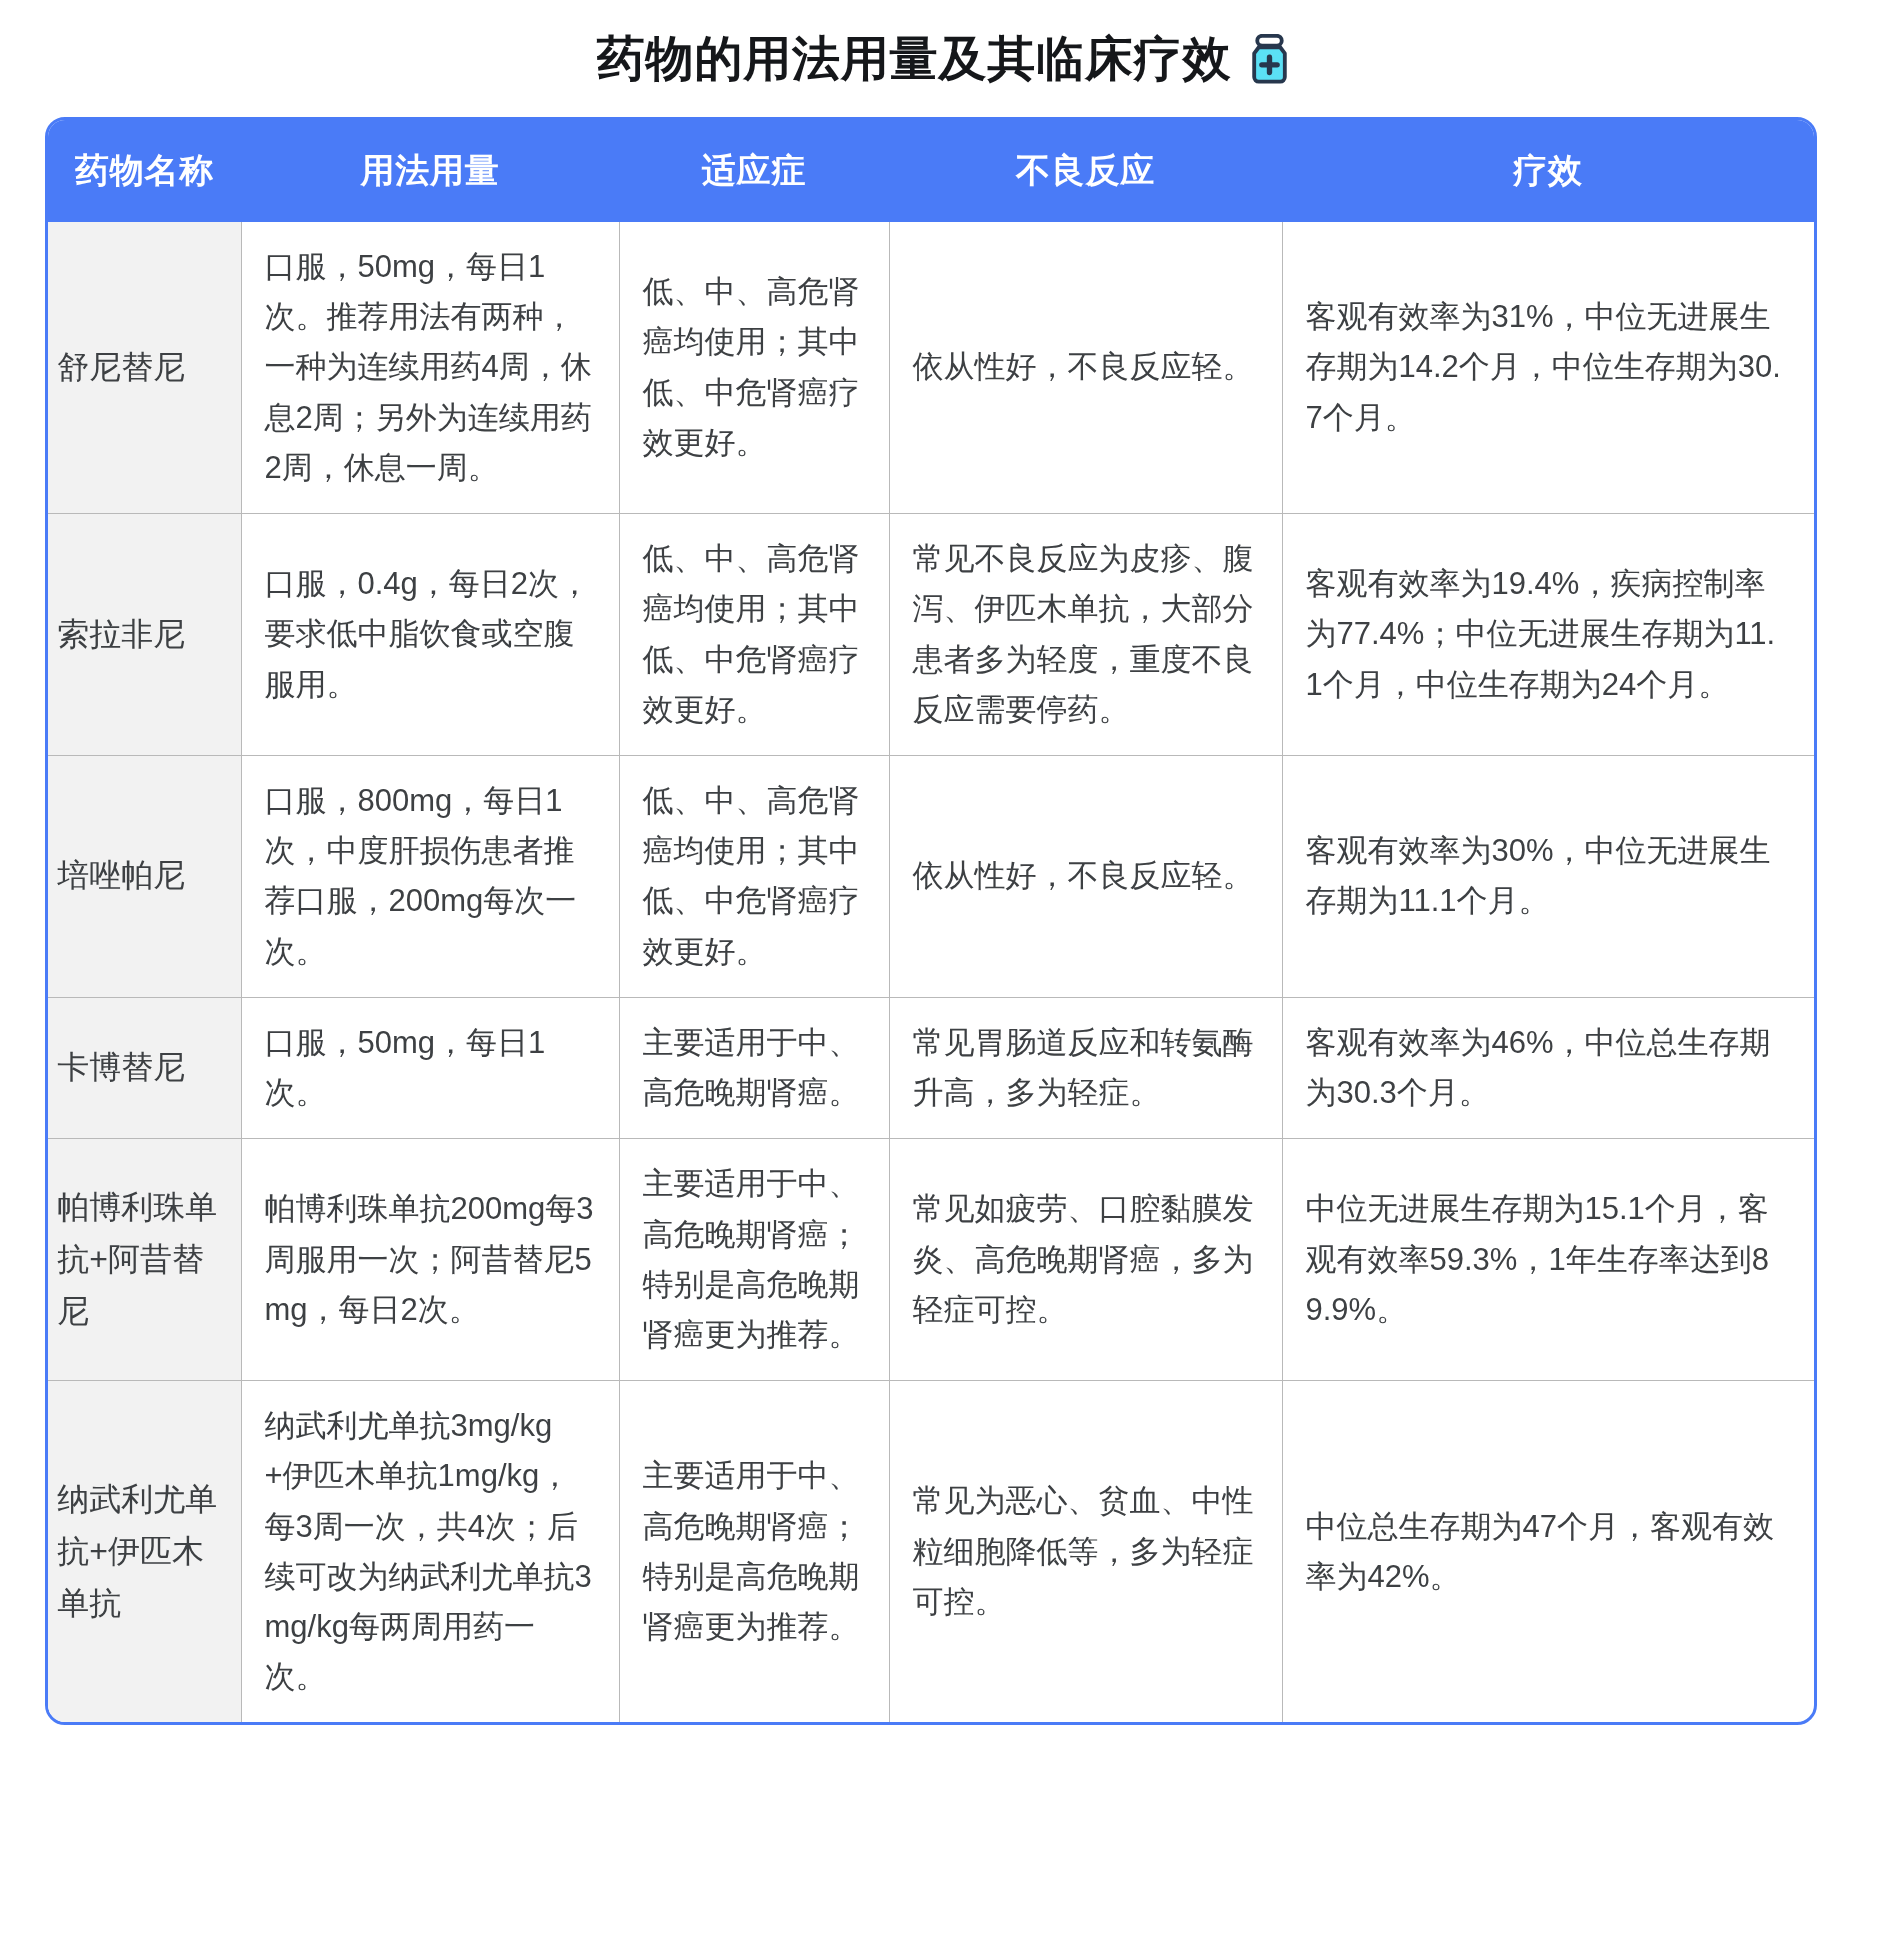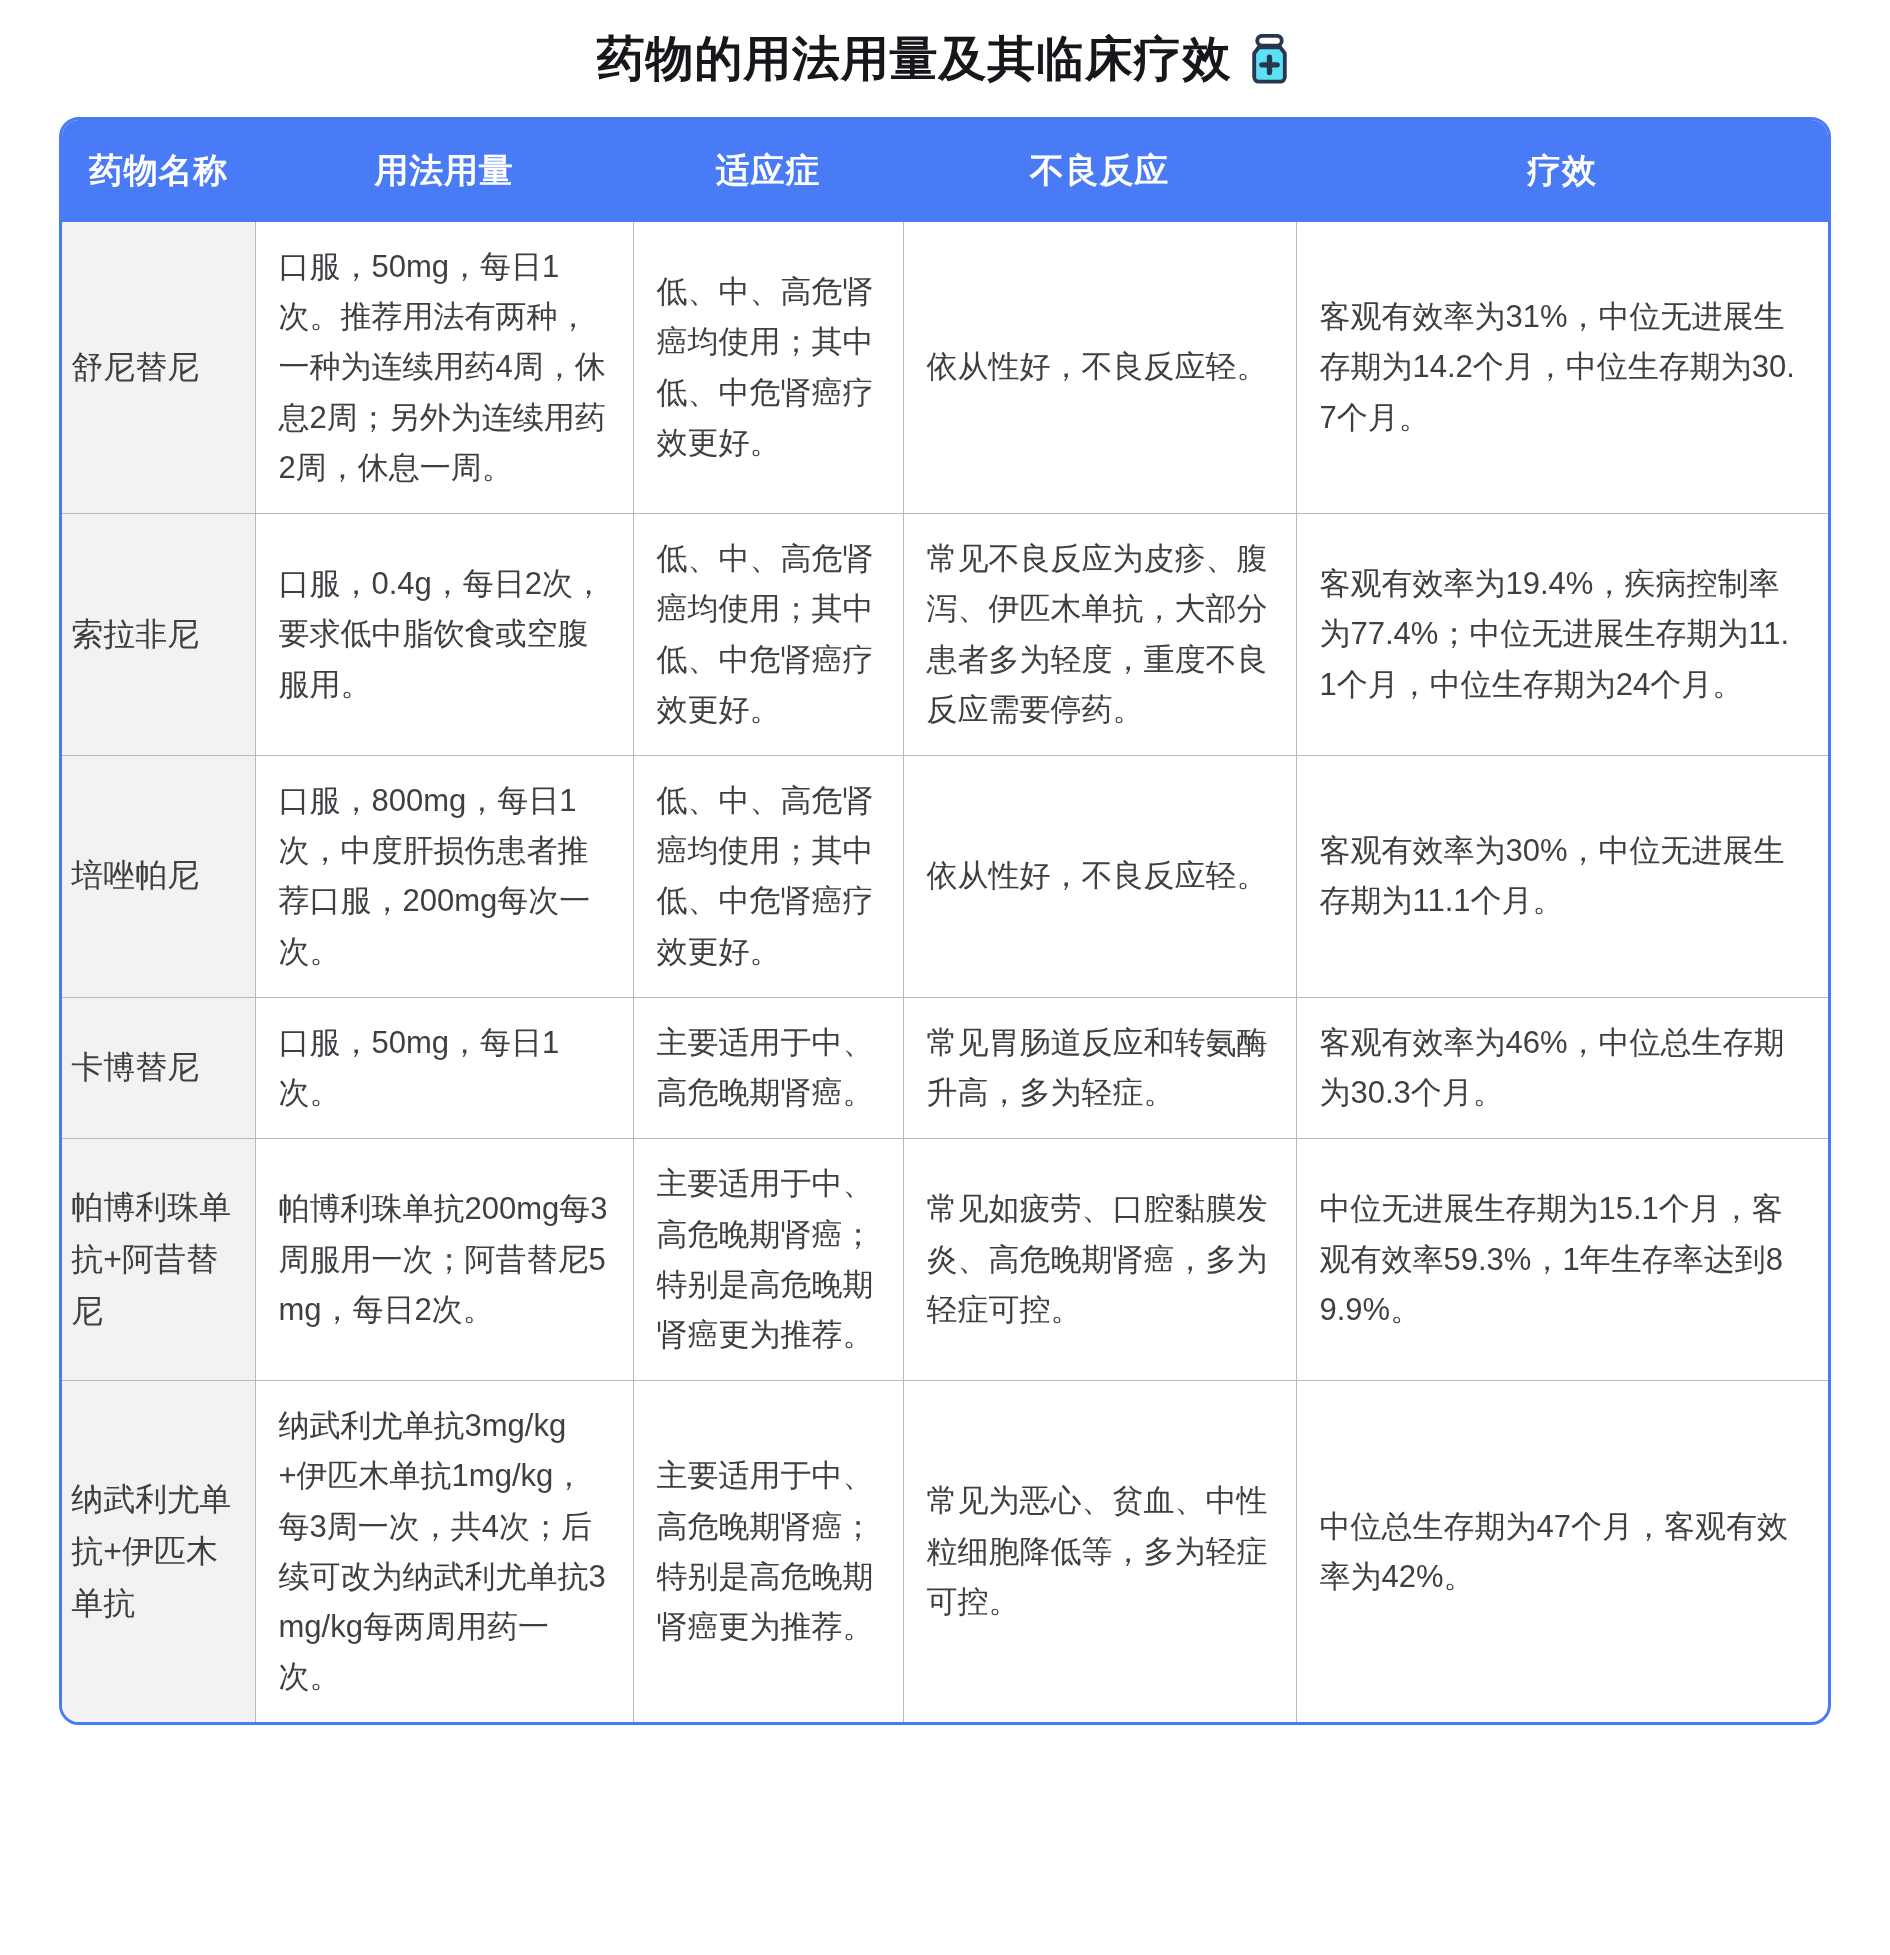--- a/index.html
+++ b/index.html
@@ -42,21 +42,21 @@
   .bottle-icon {
     width: 49px;
     height: 51px;
     flex: 0 0 auto;
     display: block;
   }
 
   
   .table-wrap {
     position: absolute;
-    left: 59px;
+    left: 45px;
     top: 117px;
     width: 1772px;
     border: 3.9px solid #4A7BF7;
     border-radius: 20px;
     overflow: hidden;
     background: #ffffff;
   }
 
   table.drug-table {
     width: 100%;

